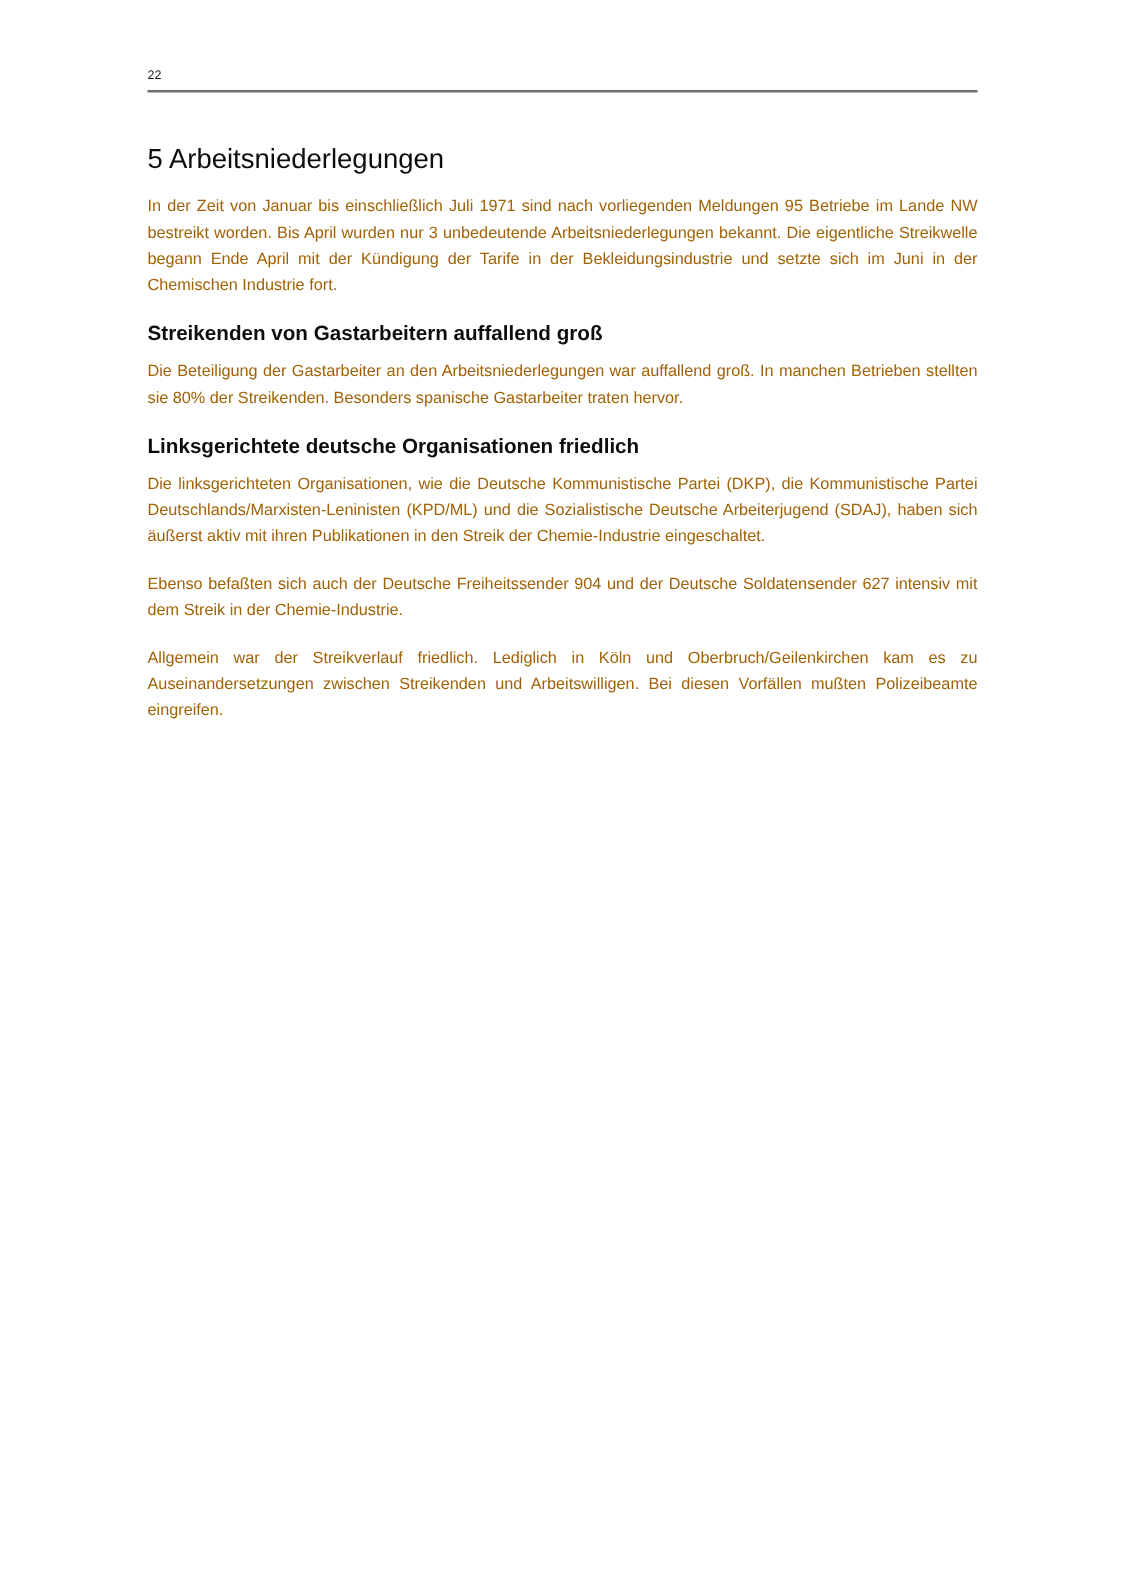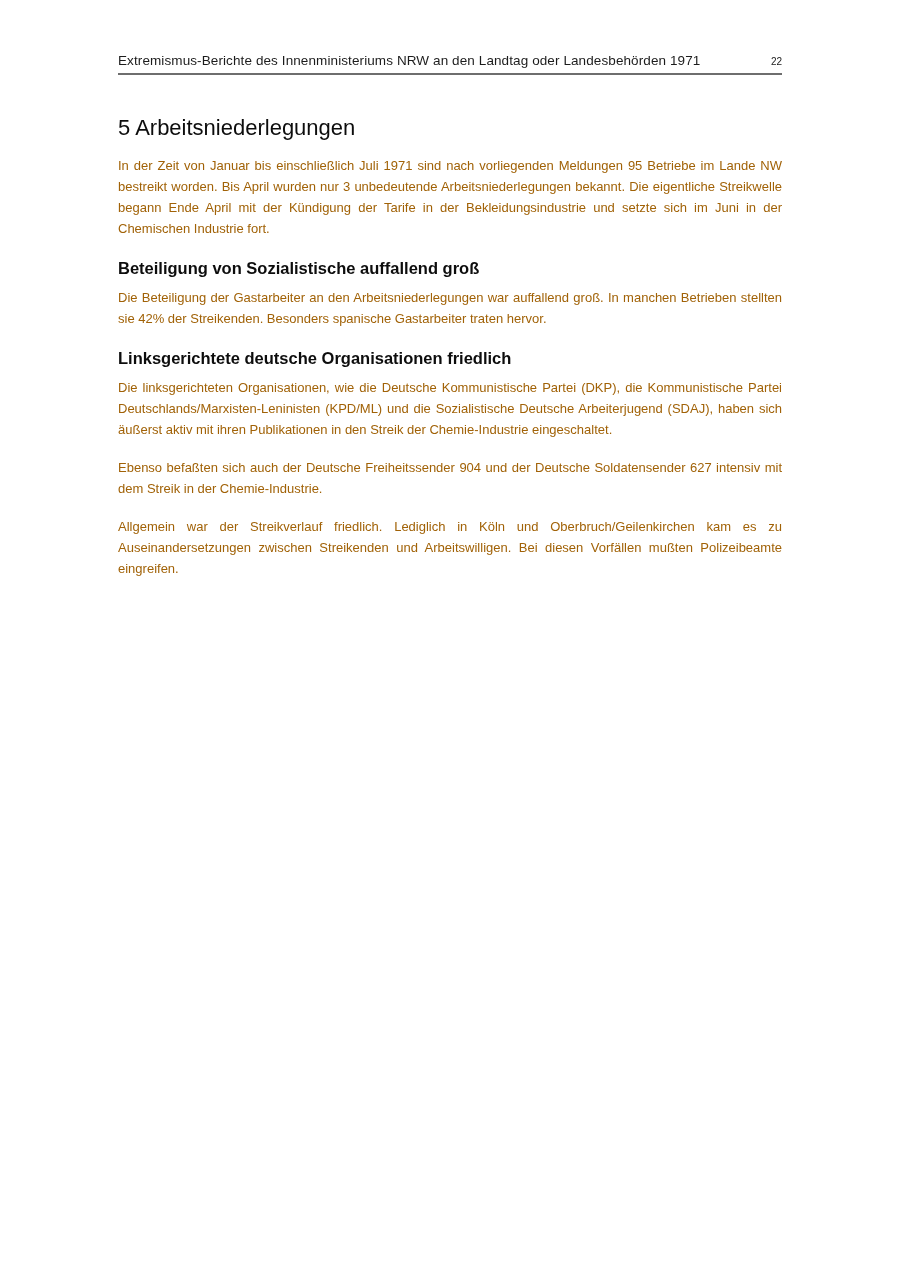--- a/index.html
+++ b/index.html
@@ -58,31 +58,30 @@
     text-justify: inter-word;
     color: #a16207;
   }
 </style>
 </head>
 <body>
 
 <div class="page">
 
   <div class="running-header">
-    <span class="header-title">Extremismus-Berichte des Innenministeriums NRW an den Landtag oder Landesbehörden 1971</span>
     <span class="page-number">22</span>
   </div>
 
   <h1 class="section-heading">5 Arbeitsniederlegungen</h1>
 
   <p class="body-paragraph">In der Zeit von Januar bis einschließlich Juli 1971 sind nach vorliegenden Meldungen 95 Betriebe im Lande NW bestreikt worden. Bis April wurden nur 3 unbedeutende Arbeitsniederlegungen bekannt. Die eigentliche Streikwelle begann Ende April mit der Kündigung der Tarife in der Bekleidungsindustrie und setzte sich im Juni in der Chemischen Industrie fort.</p>
 
-  <h2 class="sub-heading">Beteiligung von Sozialistische auffallend groß</h2>
+  <h2 class="sub-heading">Streikenden von Gastarbeitern auffallend groß</h2>
 
-  <p class="body-paragraph">Die Beteiligung der Gastarbeiter an den Arbeitsniederlegungen war auffallend groß. In manchen Betrieben stellten sie 42% der Streikenden. Besonders spanische Gastarbeiter traten hervor.</p>
+  <p class="body-paragraph">Die Beteiligung der Gastarbeiter an den Arbeitsniederlegungen war auffallend groß. In manchen Betrieben stellten sie 80% der Streikenden. Besonders spanische Gastarbeiter traten hervor.</p>
 
   <h2 class="sub-heading">Linksgerichtete deutsche Organisationen friedlich</h2>
 
   <p class="body-paragraph">Die linksgerichteten Organisationen, wie die Deutsche Kommunistische Partei (DKP), die Kommunistische Partei Deutschlands/Marxisten-Leninisten (KPD/ML) und die Sozialistische Deutsche Arbeiterjugend (SDAJ), haben sich äußerst aktiv mit ihren Publikationen in den Streik der Chemie-Industrie eingeschaltet.</p>
 
   <p class="body-paragraph">Ebenso befaßten sich auch der Deutsche Freiheitssender 904 und der Deutsche Soldatensender 627 intensiv mit dem Streik in der Chemie-Industrie.</p>
 
   <p class="body-paragraph">Allgemein war der Streikverlauf friedlich. Lediglich in Köln und Oberbruch/Geilenkirchen kam es zu Auseinandersetzungen zwischen Streikenden und Arbeitswilligen. Bei diesen Vorfällen mußten Polizeibeamte eingreifen.</p>
 
 </div>

